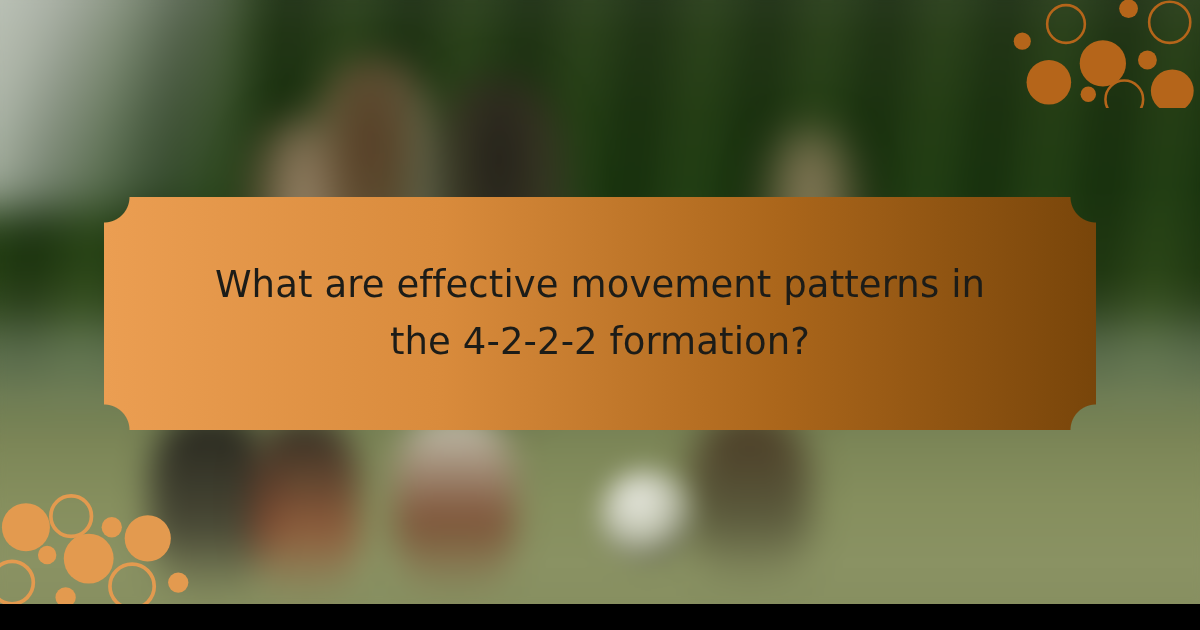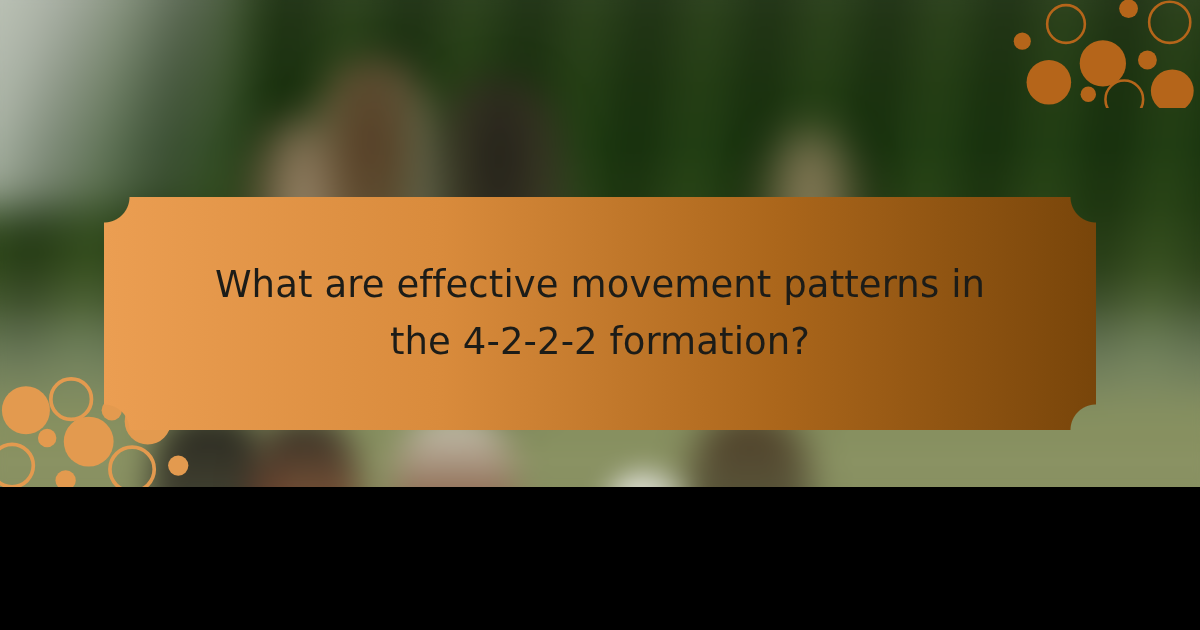--- a/index.html
+++ b/index.html
@@ -7,21 +7,21 @@
     padding: 0;
     background: #000;
   }
   body {
     font-family: "DejaVu Sans", "Liberation Sans", sans-serif;
   }
 
   #poster {
     position: relative;
     width: 1200px;
-    height: 487px;
+    height: 604px;
     overflow: hidden;
   }
 
   
   .bg-layer {
     position: absolute;
     inset: 0;
     overflow: hidden;
   }
 

